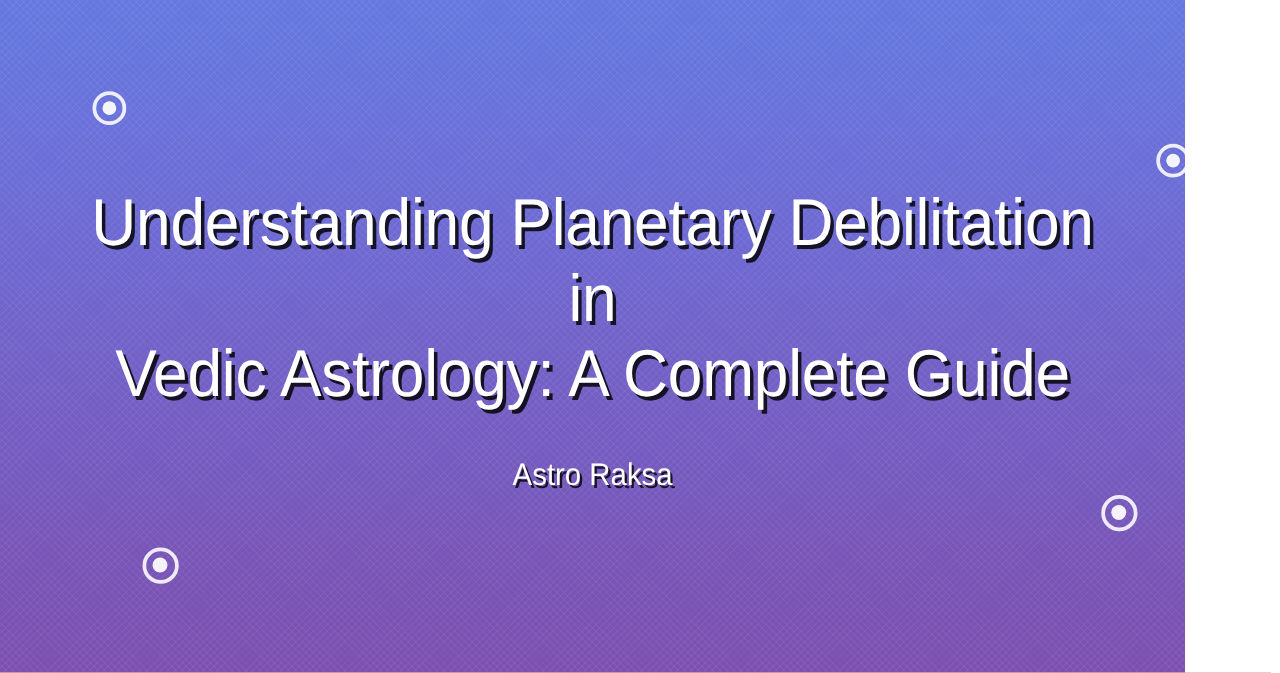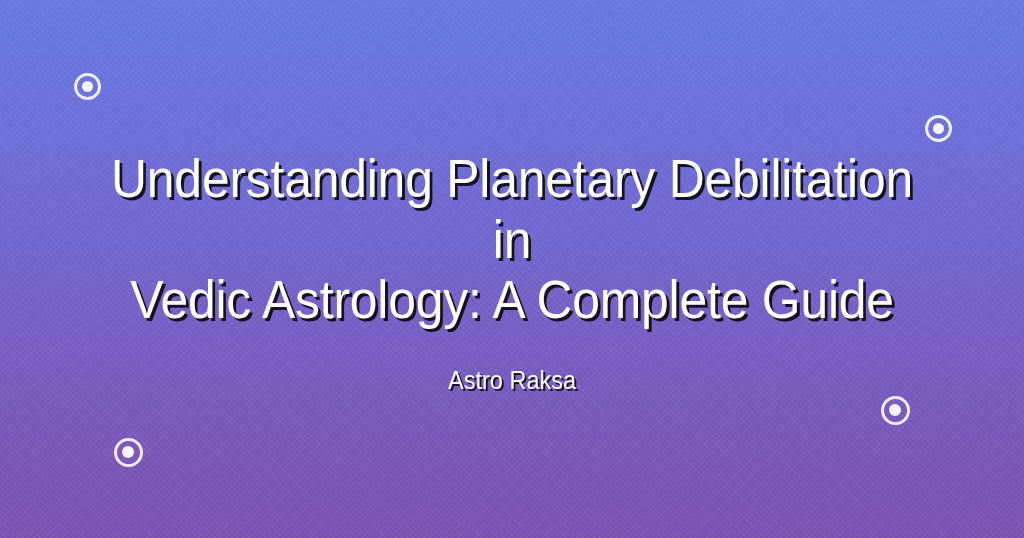--- a/index.html
+++ b/index.html
@@ -3,21 +3,21 @@
 <meta charset="utf-8">
 <style>
   html, body {
     margin: 0;
     padding: 0;
     background: #ffffff;
   }
 
   .slide {
     position: relative;
-    width: 1024px;
+    width: 948px;
     height: 538px;
     overflow: hidden;
     font-family: "Liberation Sans", "DejaVu Sans", sans-serif;
     background-color: #b91c1c;
   }
 
   
   .slide-bg {
     position: absolute;
     inset: 0;

